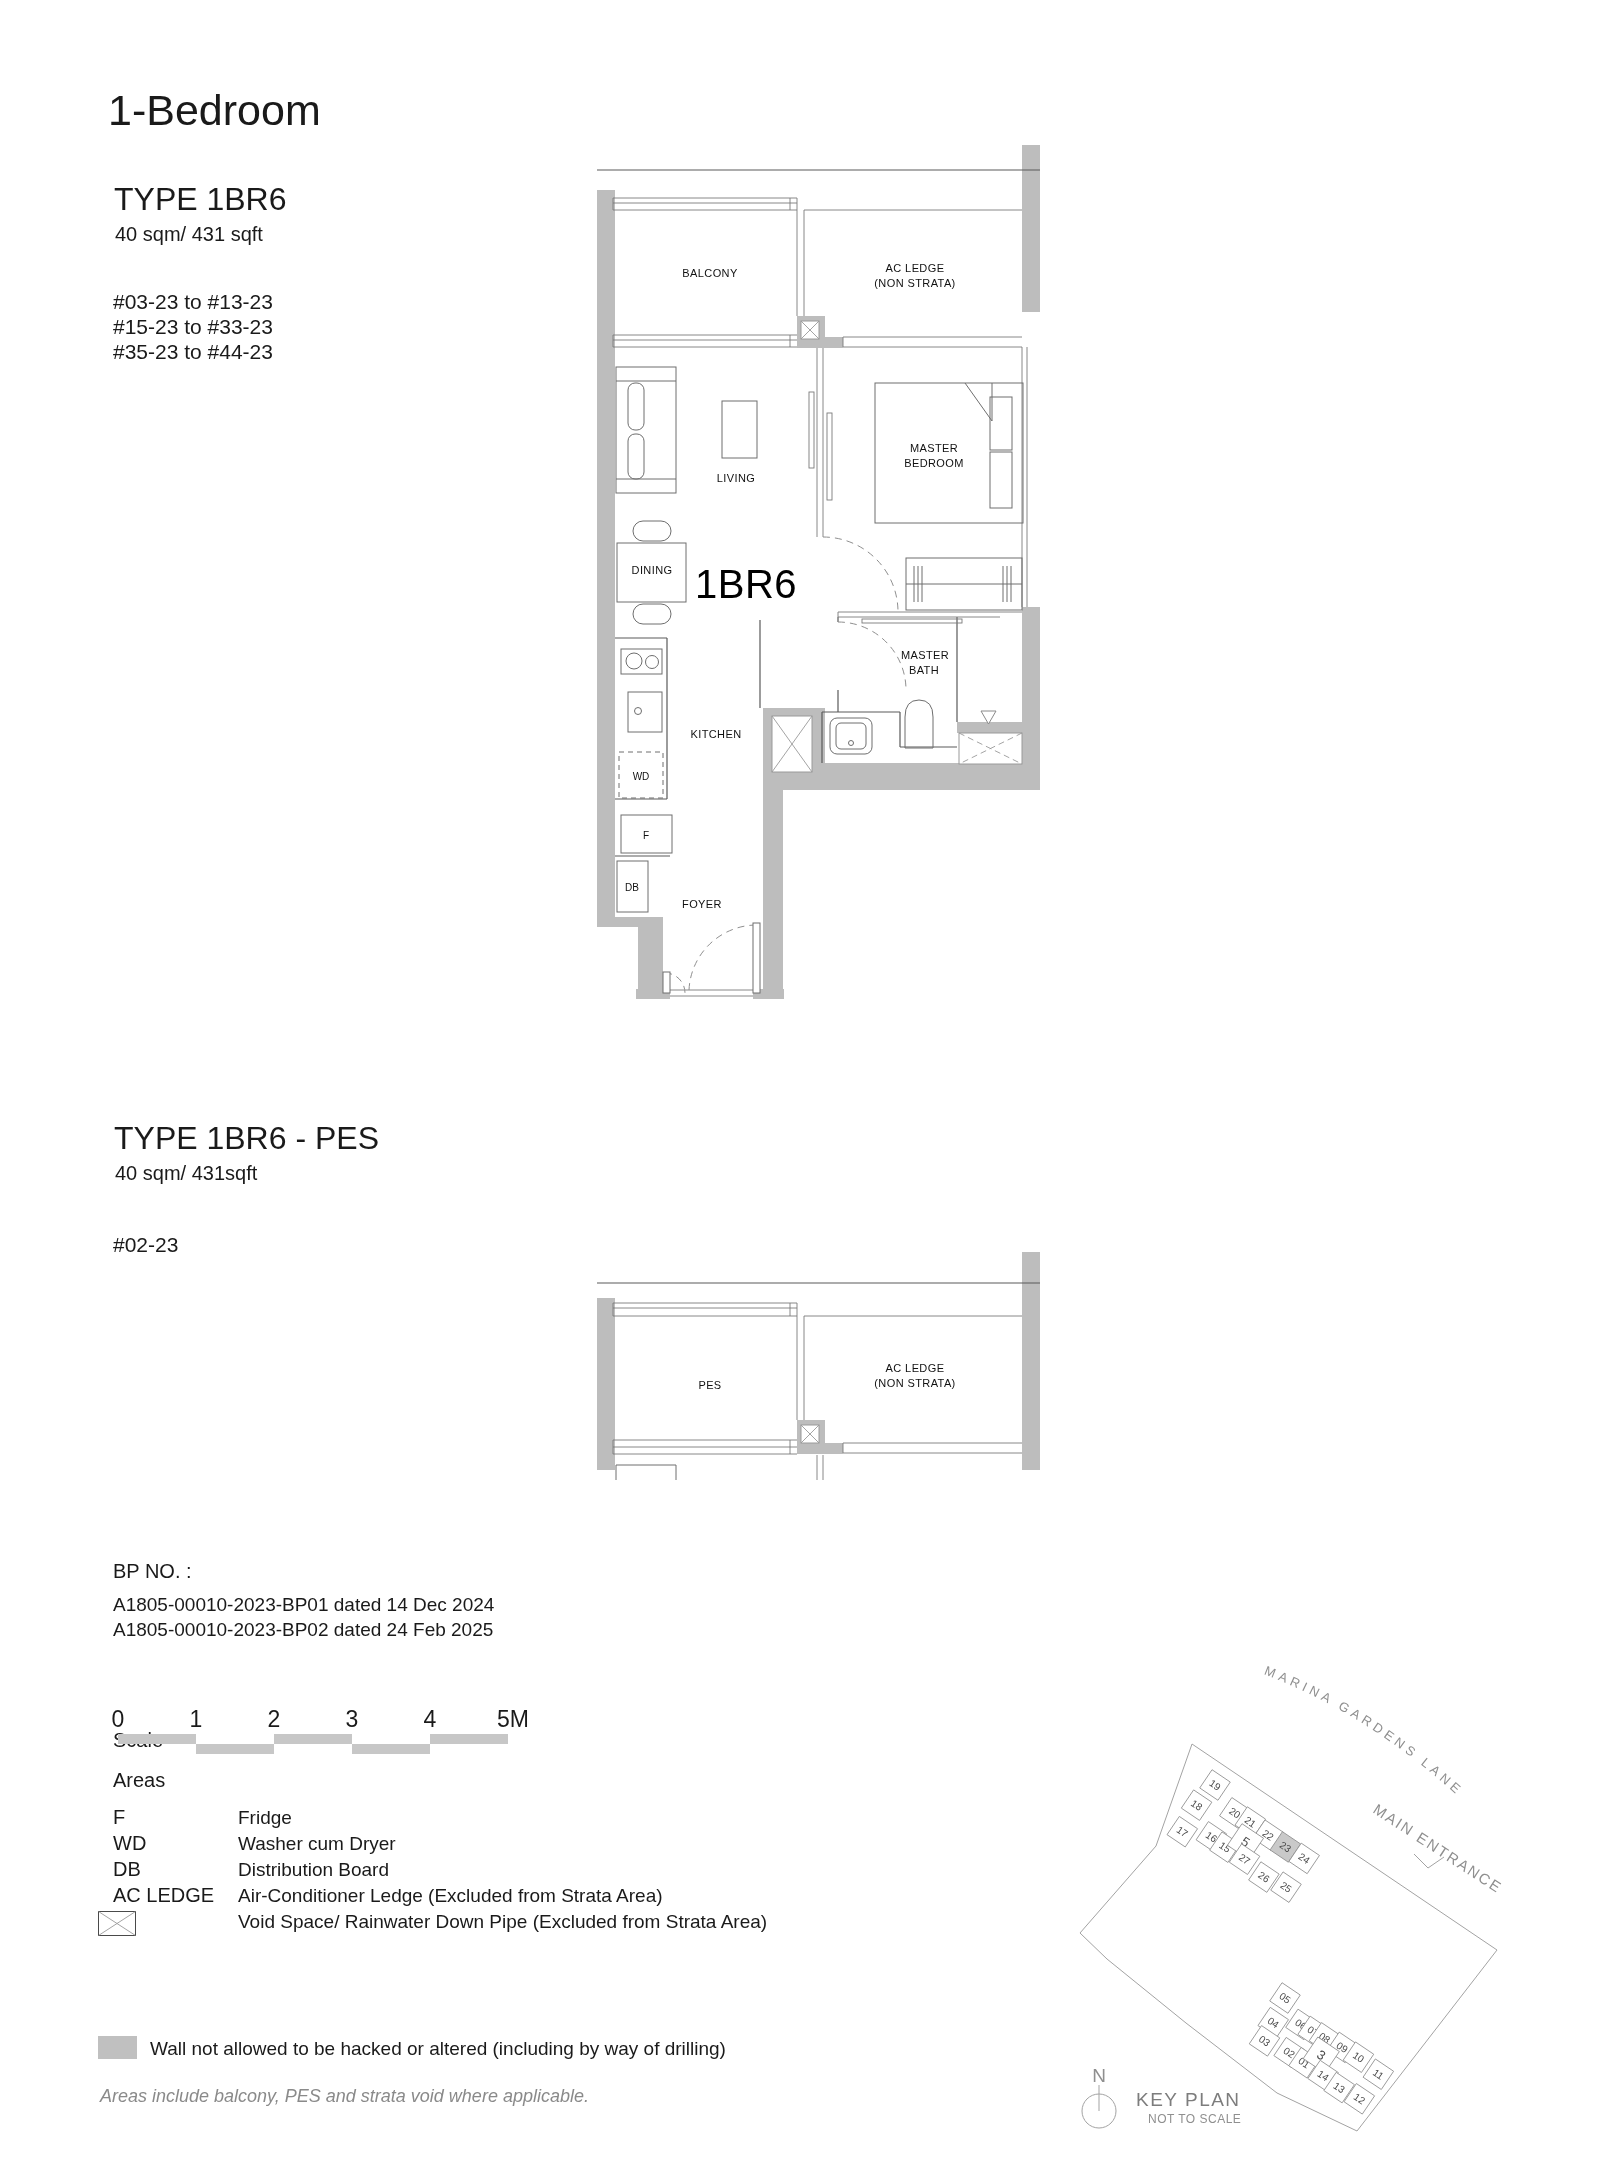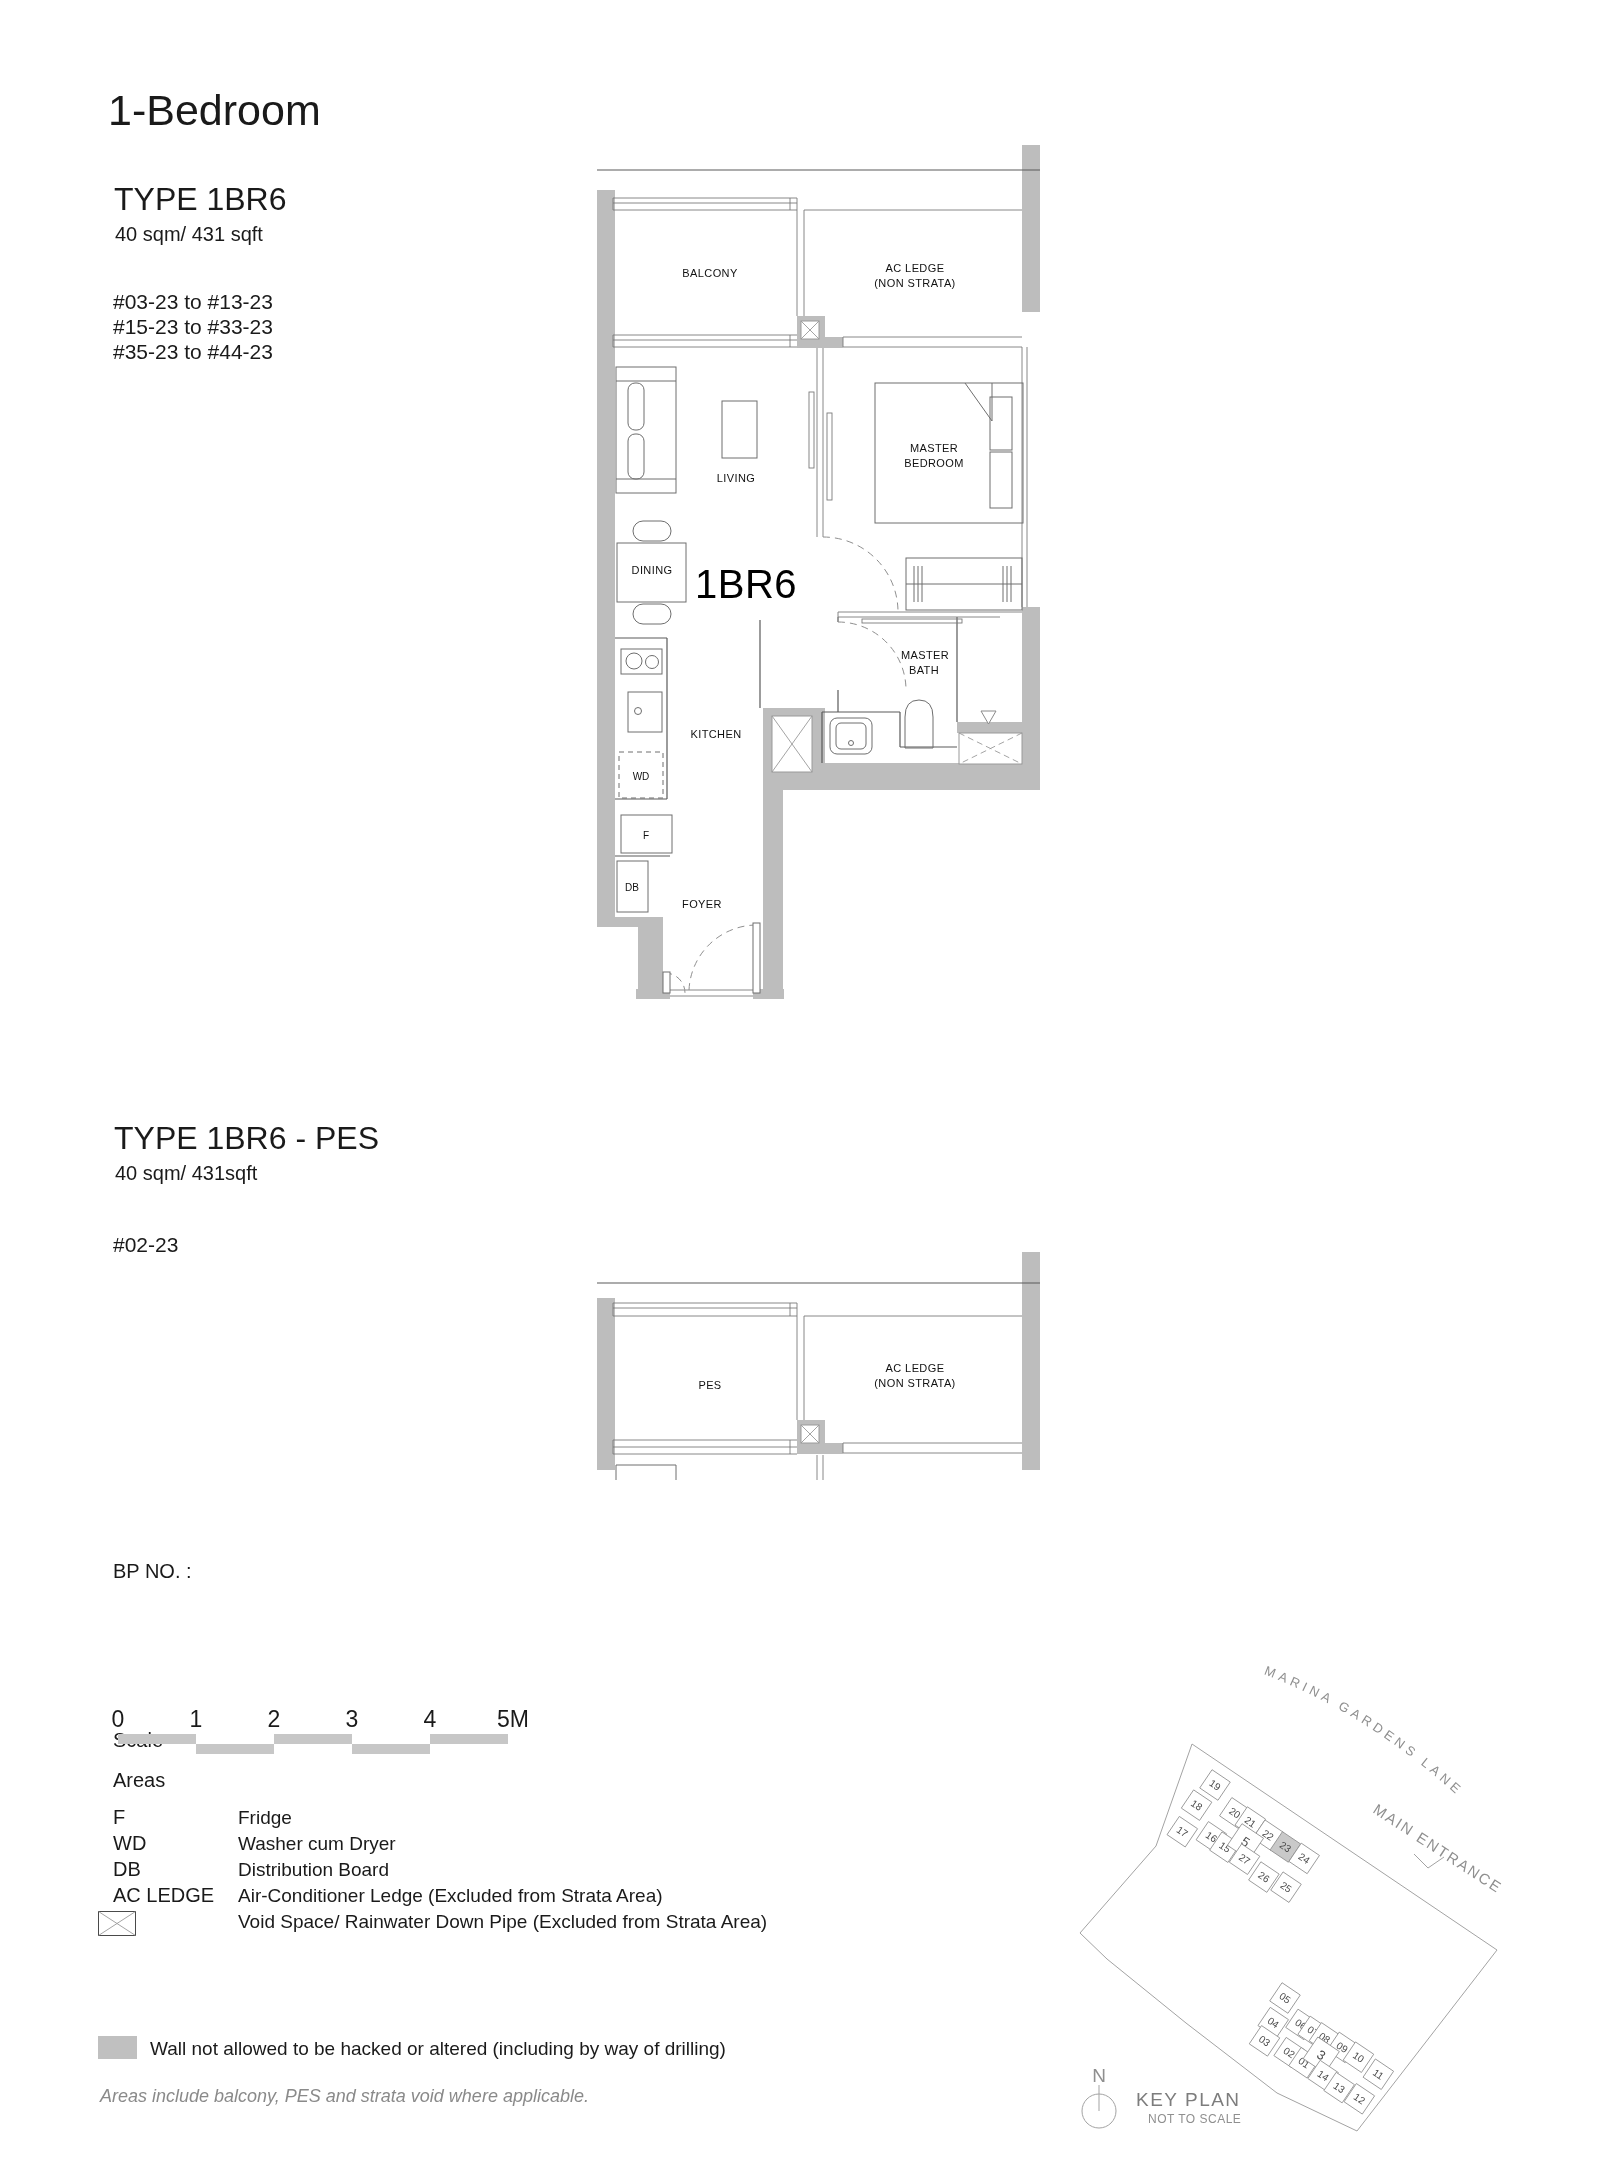--- a/index.html
+++ b/index.html
@@ -211,20 +211,24 @@
       <path class="voidx" d="M801,1425 L819,1443 M819,1425 L801,1443"></path>
     </g>
     <g>
       <text class="roomlbl" x="710" y="1389">PES</text>
       <text class="roomlbl" x="915" y="1372">AC LEDGE</text>
       <text class="roomlbl" x="915" y="1387">(NON STRATA)</text>
     </g>
   </svg>
 
   <div class="abs bp-head" style="left:113px;top:1561px;">BP NO. :</div>
+  <div class="abs bp-lines" style="left:113px;top:1592px;">
+    <div>A1805-00010-2023-BP01 dated 14 Dec 2024</div>
+    <div>A1805-00010-2023-BP02 dated 24 Feb 2025</div>
+  </div>
 
   <div class="abs sec-label" style="left:113px;top:1686px;margin-top:44px;">Scale</div>
   <div class="abs scalebar" style="left:118px;top:1706px;">
     <span class="tick" style="left:0;">0</span>
     <span class="tick" style="left:78px;">1</span>
     <span class="tick" style="left:156px;">2</span>
     <span class="tick" style="left:234px;">3</span>
     <span class="tick" style="left:312px;">4</span>
     <span class="tick" style="left:395px;">5M</span>
     <div class="row" style="top:28px;">

